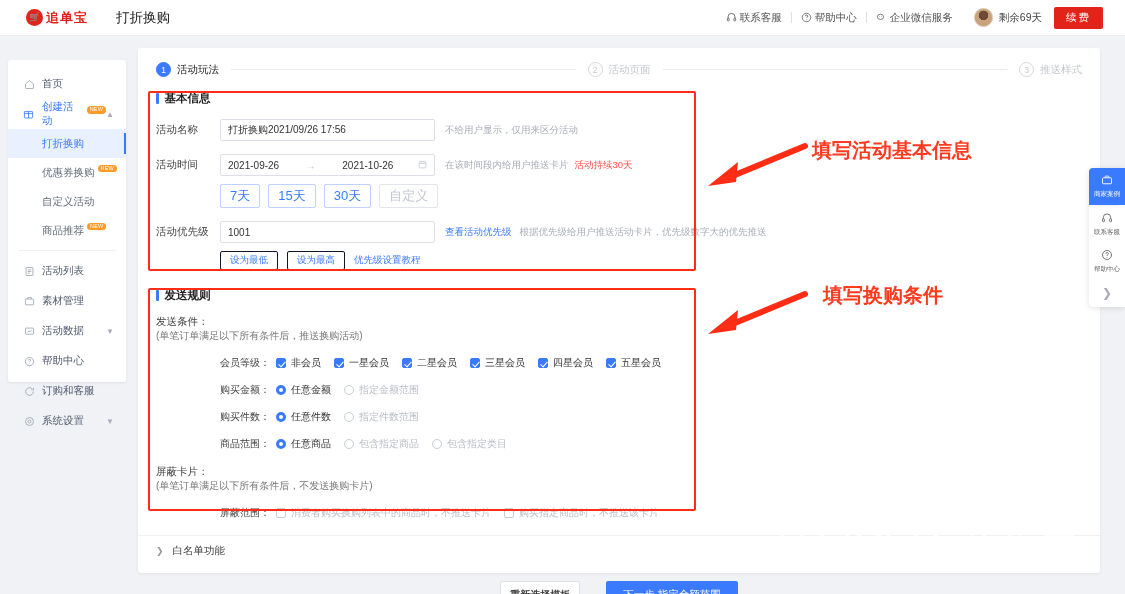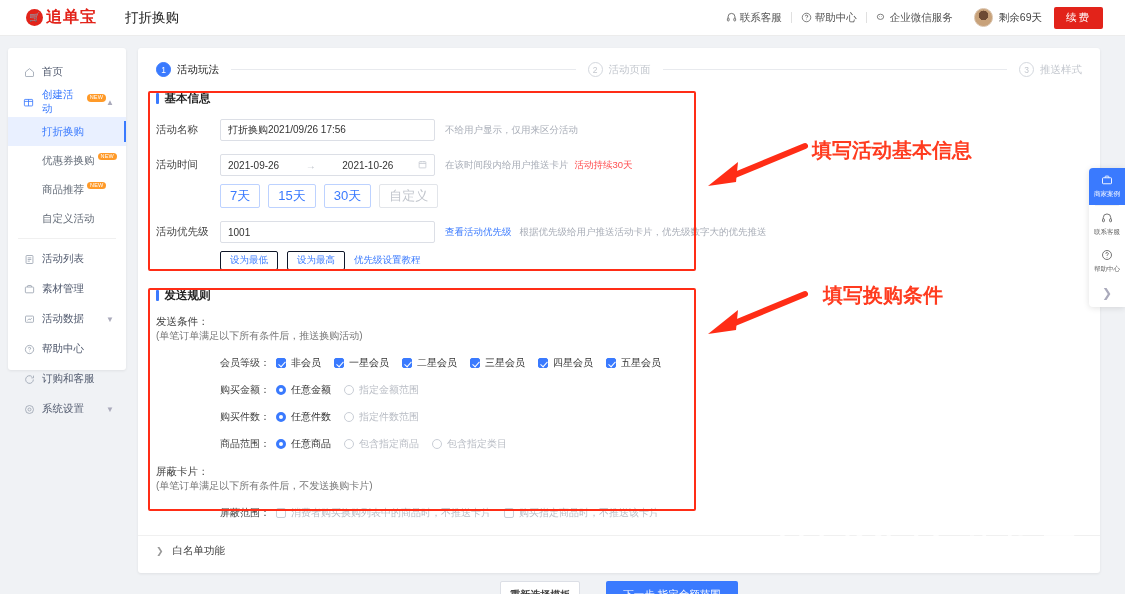--- a/index.html
+++ b/index.html
@@ -18,21 +18,21 @@
     background:#ffffff; border-bottom:1px solid #ececec;
     display:flex; align-items:center;
   }
   .logo-wrap { display:flex; align-items:center; margin-left:26px; }
   .logo-badge {
     width:17px; height:17px; border-radius:50%; background:#e2231a;
     display:flex; align-items:center; justify-content:center;
     color:#fff; font-size:9px; line-height:1;
   }
   .logo-text {
-    margin-left:3px; font-size:16px; font-weight:bold; color:#e2231a;
+    margin-left:3px; font-size:13px; font-weight:bold; color:#e2231a;
     letter-spacing:1px; font-family:"DejaVu Sans", sans-serif;
   }
   .page-title { margin-left:28px; font-size:13.5px; color:#222; font-weight:500; }
   .header-right {
     margin-left:auto; display:flex; align-items:center; margin-right:22px;
     font-size:10.5px; color:#555;
   }
   .hr-link { display:flex; align-items:center; gap:3px; padding:0 9px; white-space:nowrap; cursor:pointer;}
   .hr-sep { width:1px; height:11px; background:#e0e0e0; }
   .hr-ico { width:11px; height:11px; display:inline-block; }
@@ -42,21 +42,21 @@
     border:1px solid #d8c0a8;
   }
   .days { font-size:10.5px; color:#444; margin-right:12px; white-space:nowrap;}
   .renew-btn {
     background:#e2231a; color:#fff; font-size:10.5px; border:none; border-radius:2px;
     padding:4px 12px; cursor:pointer; letter-spacing:2px;
   }
 
   
   .sidebar {
-    position:absolute; left:8px; top:48px; width:118px; height:322px;
+    position:absolute; left:8px; top:60px; width:118px; height:322px;
     background:#fff; border-radius:3px; box-shadow:0 1px 3px rgba(0,0,0,.07);
     padding-top:9px;
   }
   .nav-item {
     position:relative; display:flex; align-items:center; height:30px;
     padding-left:15px; font-size:10.5px; color:#515a6e; cursor:pointer;
   }
   .nav-item .nv-ico { width:12px; margin-right:7px; display:inline-flex; justify-content:center; color:#9aa3b0; }
   .nav-item.open { color:#3a7afe; }
   .nav-item.open .nv-ico { color:#3a7afe; }
@@ -267,25 +267,25 @@
 
     <div class="subnav">
       <div class="sub-item active">
         <span>打折换购</span>
       </div>
       <div class="sub-item">
         <span>优惠券换购</span>
         <span class="badge-new">NEW</span>
       </div>
       <div class="sub-item">
+        <span>自定义活动</span>
+      </div>
+      <div class="sub-item">
         <span>商品推荐</span>
         <span class="badge-new">NEW</span>
-      </div>
-      <div class="sub-item">
-        <span>自定义活动</span>
       </div>
     </div>
 
     <div class="nav-divider"></div>
 
     <div class="nav-item">
       <span class="nv-ico">
         <svg width="11" height="11" viewBox="0 0 16 16" fill="none" stroke="currentColor" stroke-width="1.2">
             <rect x="3" y="2.2" width="10" height="11.6" rx="1"></rect>
             <path d="M5.4 5.6h5.2M5.4 8h5.2M5.4 10.4h3"></path>

